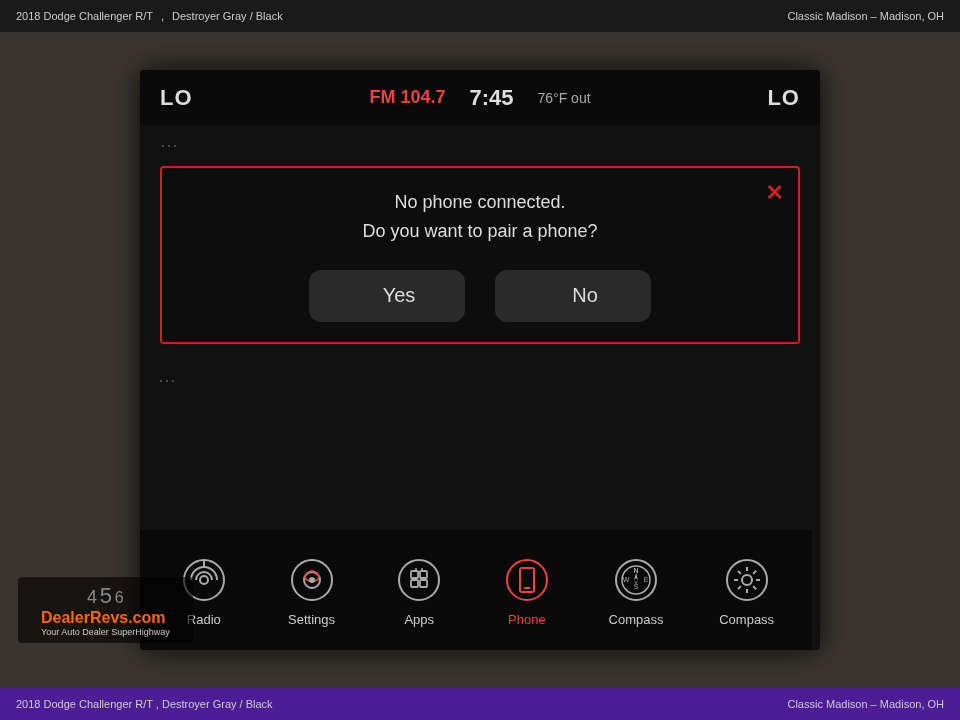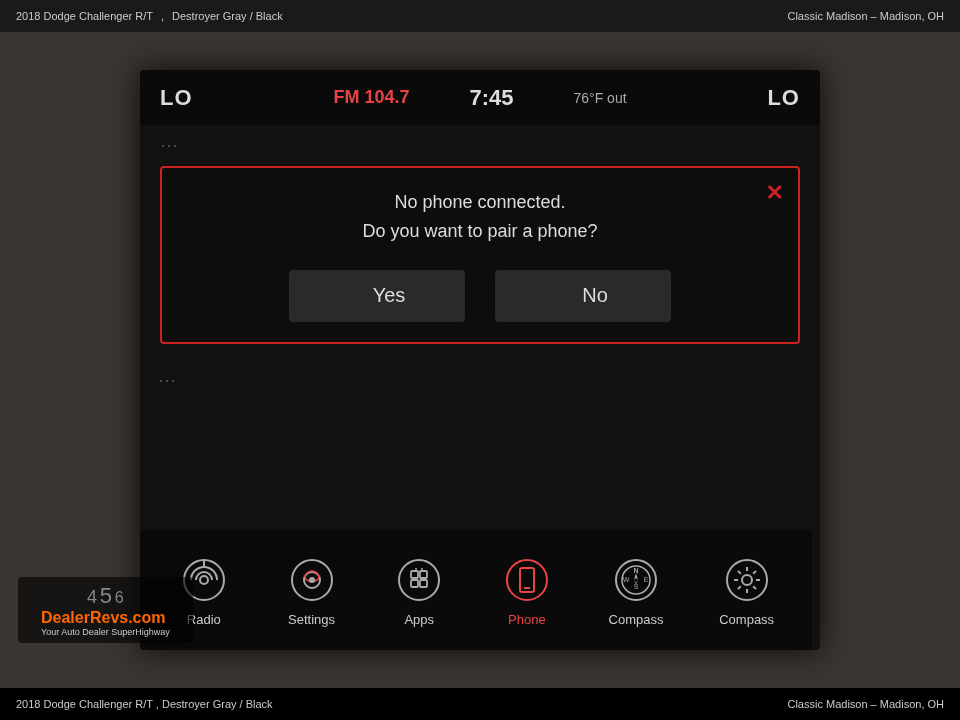--- a/index.html
+++ b/index.html
@@ -27,21 +27,21 @@
     }
 
     .top-bar .left { display: flex; gap: 8px; }
     .top-bar .right { color: #ccc; }
 
     
     .bottom-bar {
       position: absolute;
       bottom: 0; left: 0; right: 0;
       height: 32px;
-      background: #000000;
+      background: #4c1d95;
       display: flex;
       align-items: center;
       justify-content: space-between;
       padding: 0 16px;
       font-size: 11px;
       color: #ccc;
     }
 
     
     .main-content {
@@ -77,21 +77,21 @@
     .header-lo-left {
       font-size: 22px;
       font-weight: bold;
       color: #ddd;
       letter-spacing: 1px;
     }
 
     .header-center {
       display: flex;
       align-items: center;
-      gap: 60px;
+      gap: 24px;
     }
 
     .header-fm {
       font-size: 18px;
       font-weight: bold;
       color: #e84444;
     }
 
     .header-time {
       font-size: 22px;
@@ -154,25 +154,25 @@
       margin-bottom: 24px;
     }
 
     .dialog-buttons {
       display: flex;
       justify-content: center;
       gap: 30px;
     }
 
     .dialog-btn {
-      width: 176px;
+      width: 156px;
       height: 52px;
       background: #2a2a2a;
       border: none;
-      border-radius: 4px;
+      border-radius: 12px;
       color: #ddd;
       font-size: 20px;
       cursor: pointer;
       font-weight: 500;
       padding-left: 24px;
     }
 
     
     .side-dots {
       color: #555;

